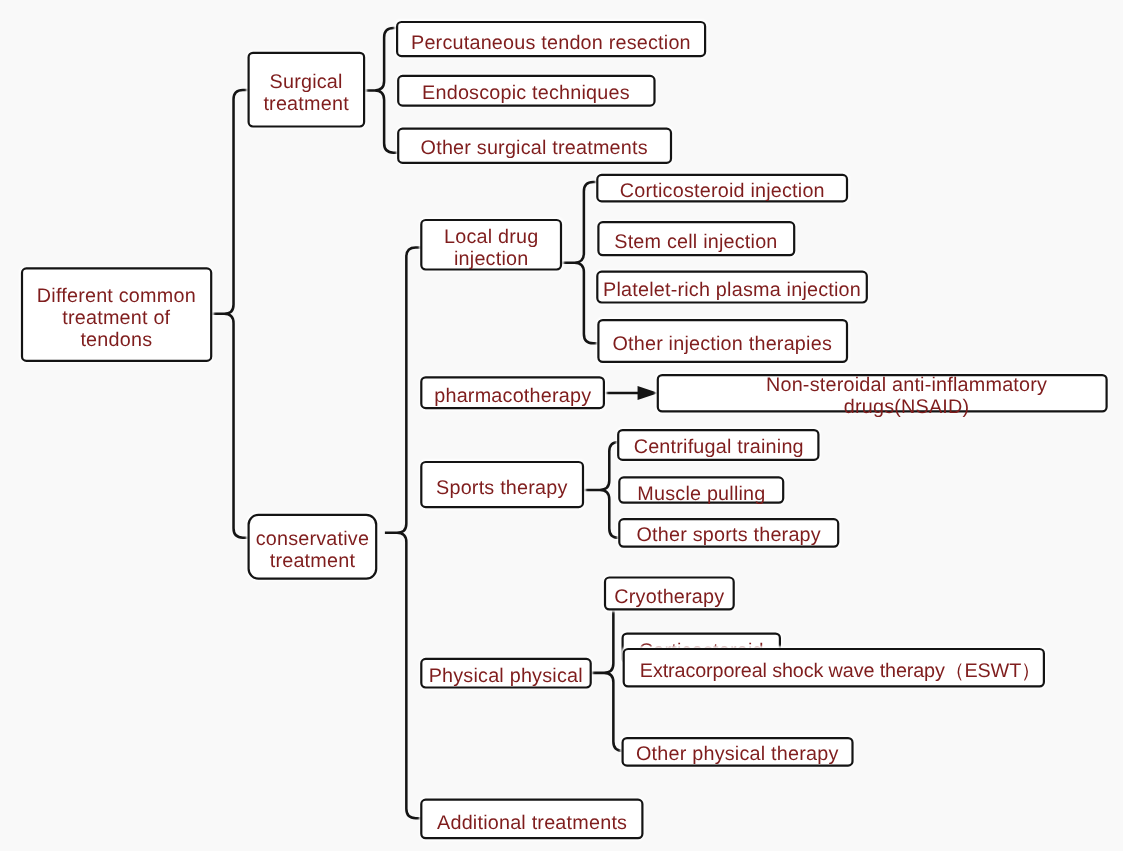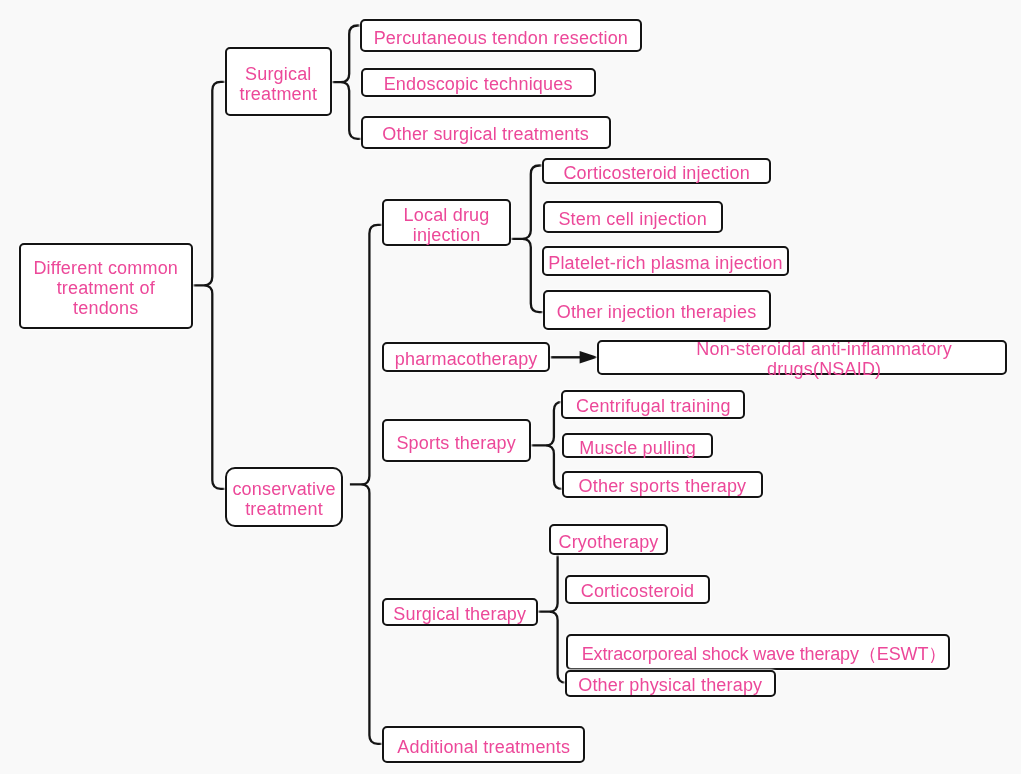--- a/index.html
+++ b/index.html
@@ -2,21 +2,21 @@
 <html><head>
 <meta charset="utf-8">
 <title>Different common treatment of tendons</title>
 <style>
   html,body{margin:0;padding:0;background:#f9f9f9;}
   body{width:1021px;height:774px;font-family:"Liberation Sans",sans-serif;overflow:hidden;}
   #stage{position:relative;width:1021px;height:774px;background:#f9f9f9;}
   svg.links{position:absolute;left:0;top:0;width:1021px;height:774px;pointer-events:none;}
   .node{position:absolute;box-sizing:border-box;border:2.2px solid #141414;border-radius:5px;
         background:#ffffff;box-shadow:0 0 2px 1px rgba(255,255,255,0.9);display:flex;align-items:center;justify-content:flex-end;
-        text-align:center;color:#ec4899;font-size:18px;line-height:20px;white-space:pre-line;
+        text-align:center;color:#7f1d1d;font-size:18px;line-height:20px;white-space:pre-line;
         letter-spacing:0.18px;-webkit-font-smoothing:antialiased;}
   .node > .node-label{display:block;width:100%;transform:translateY(2.2px);}
 </style>
 </head>
 <body>
 
 <div id="stage">
   <svg class="links" viewBox="0 0 1021 774">
     <g id="link-group" fill="none" stroke="#141414" stroke-width="2.3" stroke-linecap="butt">
         <path d="M191.9 285.3 H203.8 M203.8 285.3 Q212.3 285.3 212.3 276.8 L212.3 90.3 Q212.3 81.8 220.8 81.8 H225.8 M203.8 285.3 Q212.3 285.3 212.3 293.8 L212.3 480.3 Q212.3 488.8 220.8 488.8 H226 "></path>
@@ -46,19 +46,19 @@
   <div class="node" style="left: 542.4px; top: 157.9px; width: 228.5px; height: 25.9px;"><span class="node-label">Corticosteroid injection</span></div>
   <div class="node" style="left: 542.6px; top: 200.6px; width: 180.1px; height: 32.1px;"><span class="node-label">Stem cell injection</span></div>
   <div class="node" style="left: 542px; top: 245.6px; width: 247px; height: 30.1px;"><span class="node-label">Platelet-rich plasma injection</span></div>
   <div class="node" style="left: 542.5px; top: 289.5px; width: 228.1px; height: 40.7px;"><span class="node-label">Other injection therapies</span></div>
   <div class="node" style="left: 381.9px; top: 341.9px; width: 168.5px; height: 30.2px;"><span class="node-label">pharmacotherapy</span></div>
   <div class="node" style="left: 596.8px; top: 339.5px; width: 410.7px; height: 35.9px; padding-left: 44px;"><span class="node-label">Non-steroidal anti-inflammatory drugs(NSAID)</span></div>
   <div class="node" style="left: 381.7px; top: 419.3px; width: 149px; height: 42.8px;"><span class="node-label">Sports therapy</span></div>
   <div class="node" style="left: 561.4px; top: 389.6px; width: 184px; height: 29.5px;"><span class="node-label">Centrifugal training</span></div>
   <div class="node" style="left: 561.8px; top: 433px; width: 151.7px; height: 25.1px;"><span class="node-label">Muscle pulling</span></div>
   <div class="node" style="left: 562.1px; top: 470.6px; width: 200.7px; height: 27.5px;"><span class="node-label">Other sports therapy</span></div>
-  <div class="node" style="left: 381.5px; top: 598.2px; width: 156.5px; height: 28.3px;"><span class="node-label">Surgical therapy</span></div>
+  <div class="node" style="left: 381.5px; top: 598.2px; width: 156.5px; height: 28.3px;"><span class="node-label">Physical physical</span></div>
   <div class="node" style="left: 549px; top: 523.9px; width: 119px; height: 31.5px;"><span class="node-label">Cryotherapy</span></div>
   <div class="node" style="left: 565.1px; top: 575.2px; width: 144.9px; height: 28.4px;"><span class="node-label">Corticosteroid</span></div>
-  <div class="node" style="left: 565.9px; top: 634px; width: 384.1px; height: 36px; letter-spacing: -0.12px; padding-left: 12px;"><span class="node-label">Extracorporeal shock wave therapy（ESWT）</span></div>
+  <div class="node" style="left: 565.9px; top: 589px; width: 384.1px; height: 36px; letter-spacing: -0.12px; padding-left: 12px;"><span class="node-label">Extracorporeal shock wave therapy（ESWT）</span></div>
   <div class="node" style="left: 564.8px; top: 669.5px; width: 210.9px; height: 27.3px;"><span class="node-label">Other physical therapy</span></div>
   <div class="node" style="left: 382.1px; top: 726.2px; width: 203.3px; height: 36.8px;"><span class="node-label">Additional treatments</span></div>
 </div>
 
 </body></html>

